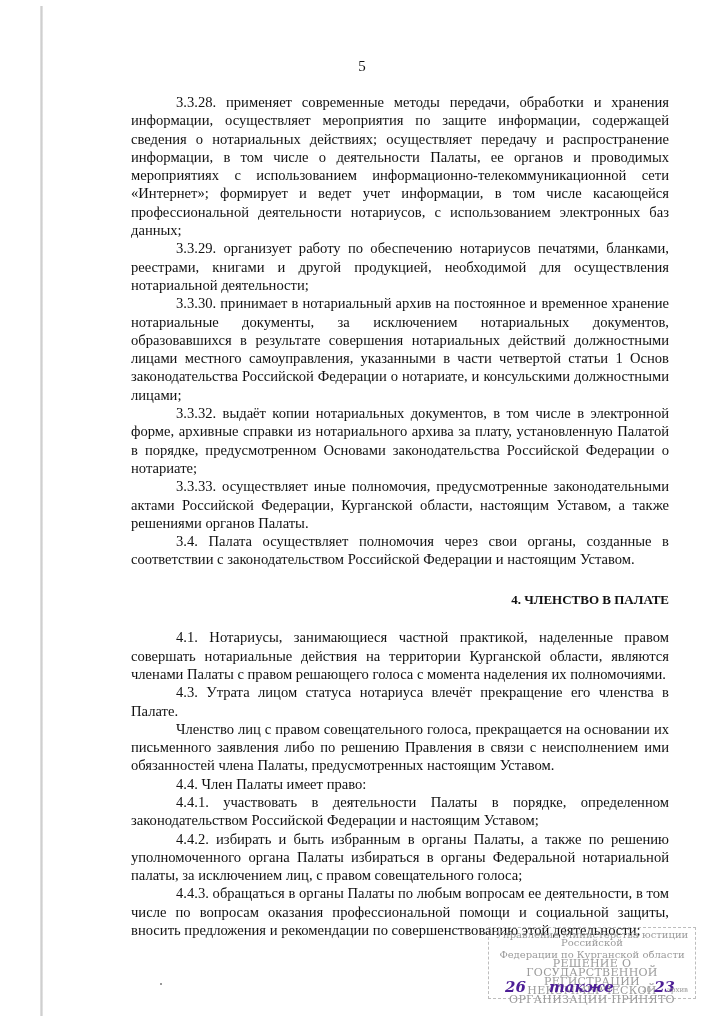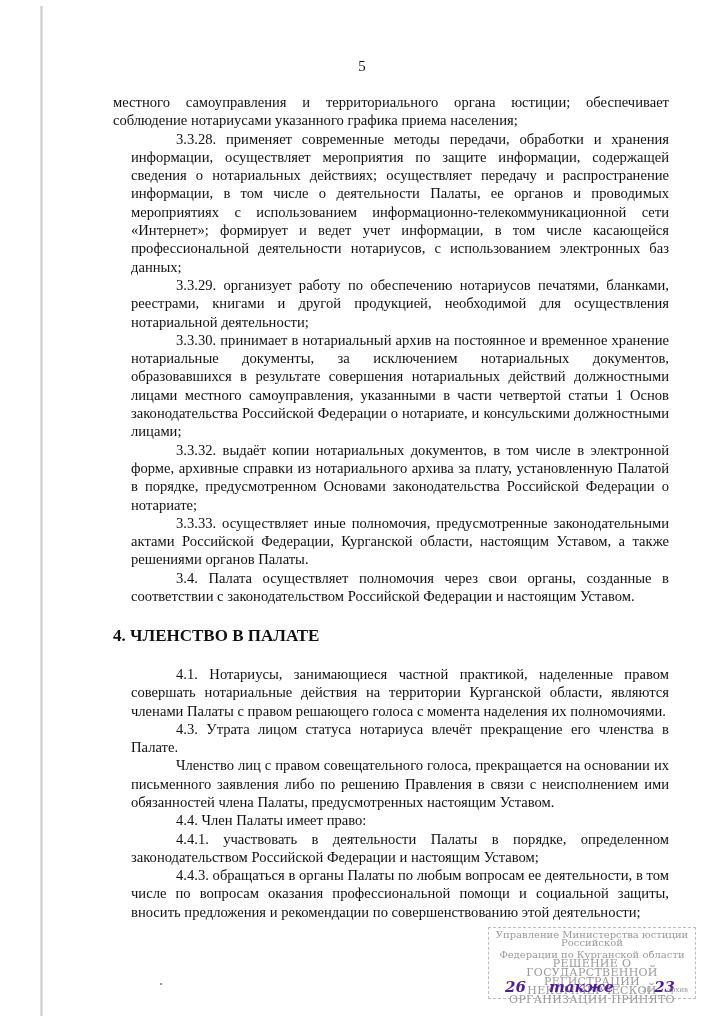--- a/index.html
+++ b/index.html
@@ -15,21 +15,21 @@
     position: absolute; top: 58px; left: 0; width: 724px; text-align: center;
     font-size: 15px;
   }
   .body-text {
     position: absolute; left: 113px; top: 93px; width: 556px;
     font-size: 14.6px; line-height: 18.3px;
   }
   .body-text p { margin: 0; text-align: justify; text-align-last: left; }
   .body-text p.indent { text-indent: 45px; margin-left: 18px; }
   .section-heading {
-    text-align: left; font-weight: bold; font-size: 17px; line-height: 18.6px;
+    text-align: right; font-weight: bold; font-size: 13px; line-height: 18.6px;
     margin: 22px 0 19px 0;
   }
   .stamp {
     position: absolute; left: 488px; top: 927px; width: 206px; height: 70px;
     border: 1px dashed #bdbdbd; color: #9a9a9a; text-align: center;
     font-family: "DejaVu Serif", serif;
   }
   .stamp .l1 { font-size: 10px; line-height: 8px; margin-top: 3px; }
   .stamp .l2 { font-size: 11px; line-height: 9px; letter-spacing: 0.3px; }
   .stamp .date-row { position: absolute; left: 4px; right: 4px; bottom: 2px; height: 16px; font-size: 7px; }
@@ -43,37 +43,37 @@
 </style>
 </head>
 <body>
 
 <div class="edge-line"></div>
 
 <div class="page-number">5</div>
 
 <div class="body-text">
   <div id="before">
-      <p>местного самоуправления и территориального органа юстиции; обеспечивает соблюдение нотариусами указанного графика приема населения;</p>
       <p class="indent">3.3.28. применяет современные методы передачи, обработки и хранения информации, осуществляет мероприятия по защите информации, содержащей сведения о нотариальных действиях; осуществляет передачу и распространение информации, в том числе о деятельности Палаты, ее органов и проводимых мероприятиях с использованием информационно-телекоммуникационной сети «Интернет»; формирует и ведет учет информации, в том числе касающейся профессиональной деятельности нотариусов, с использованием электронных баз данных;</p>
       <p class="indent">3.3.29. организует работу по обеспечению нотариусов печатями, бланками, реестрами, книгами и другой продукцией, необходимой для осуществления нотариальной деятельности;</p>
       <p class="indent">3.3.30. принимает в нотариальный архив на постоянное и временное хранение нотариальные документы, за исключением нотариальных документов, образовавшихся в результате совершения нотариальных действий должностными лицами местного самоуправления, указанными в части четвертой статьи 1 Основ законодательства Российской Федерации о нотариате, и консульскими должностными лицами;</p>
       <p class="indent">3.3.32. выдаёт копии нотариальных документов, в том числе в электронной форме, архивные справки из нотариального архива за плату, установленную Палатой в порядке, предусмотренном Основами законодательства Российской Федерации о нотариате;</p>
       <p class="indent">3.3.33. осуществляет иные полномочия, предусмотренные законодательными актами Российской Федерации, Курганской области, настоящим Уставом, а также решениями органов Палаты.</p>
       <p class="indent">3.4. Палата осуществляет полномочия через свои органы, созданные в соответствии с законодательством Российской Федерации и настоящим Уставом.</p>
     </div>
   <div class="section-heading">
     <div>4. ЧЛЕНСТВО В ПАЛАТЕ</div>
   </div>
   <div id="after">
       <p class="indent">4.1. Нотариусы, занимающиеся частной практикой, наделенные правом совершать нотариальные действия на территории Курганской области, являются членами Палаты с правом решающего голоса с момента наделения их полномочиями.</p>
       <p class="indent">4.3. Утрата лицом статуса нотариуса влечёт прекращение его членства в Палате.</p>
       <p class="indent">Членство лиц с правом совещательного голоса, прекращается на основании их письменного заявления либо по решению Правления в связи с неисполнением ими обязанностей члена Палаты, предусмотренных настоящим Уставом.</p>
       <p class="indent">4.4. Член Палаты имеет право:</p>
       <p class="indent">4.4.1. участвовать в деятельности Палаты в порядке, определенном законодательством Российской Федерации и настоящим Уставом;</p>
+      <p class="indent">4.4.2. избирать и быть избранным в органы Палаты, а также по решению уполномоченного органа Палаты избираться в органы Федеральной нотариальной палаты, за исключением лиц, с правом совещательного голоса;</p>
       <p class="indent">4.4.3. обращаться в органы Палаты по любым вопросам ее деятельности, в том числе по вопросам оказания профессиональной помощи и социальной защиты, вносить предложения и рекомендации по совершенствованию этой деятельности;</p>
     </div>
 </div>
 
 <div class="stamp">
   <div class="l1">Управление Министерства юстиции Российской</div>
   <div class="l1" style="margin-top:4px">Федерации по Курганской области</div>
   <div class="l2">РЕШЕНИЕ О ГОСУДАРСТВЕННОЙ</div>
   <div class="l2">РЕГИСТРАЦИИ НЕКОММЕРЧЕСКОЙ</div>
   <div class="l2">ОРГАНИЗАЦИИ ПРИНЯТО</div>

